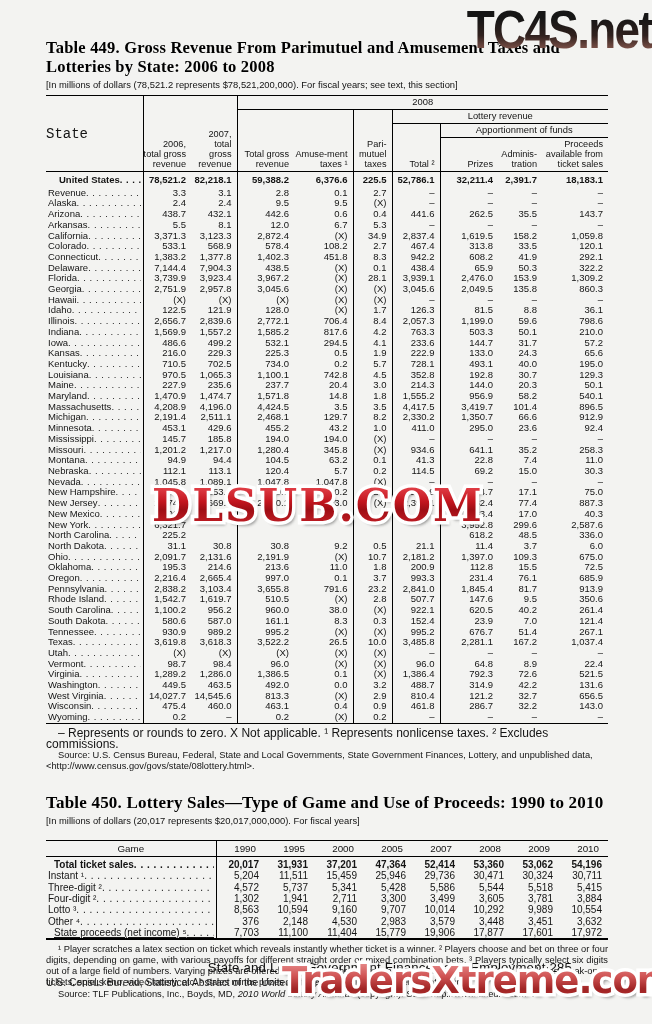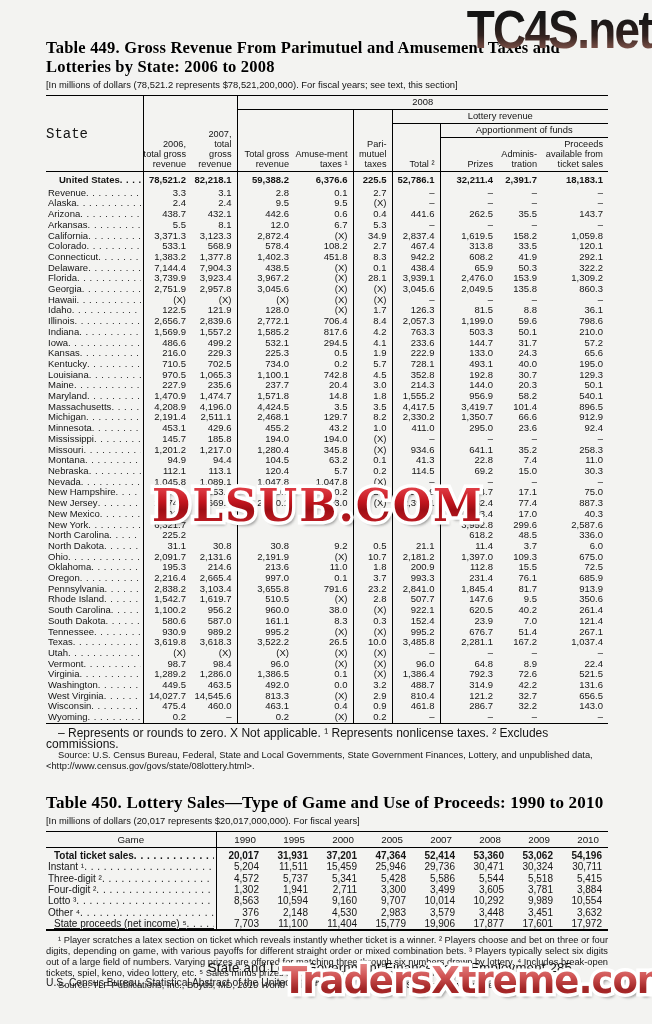--- a/index.html
+++ b/index.html
@@ -51,21 +51,21 @@
   .lblflex .dots::after{content:" . . . . . . . . . . . . . . . . . . . . . . . . . . . . . . . .";letter-spacing:.5px;}
 
   
   .fn{font-size:12px;line-height:10.8px;margin-top:4px;text-indent:12px;}
   .src{font-size:9.3px;line-height:10.8px;margin-top:1px;text-indent:12px;text-align:left;}
   .fn-block{font-size:9.3px;line-height:10.9px;margin-top:4px;text-indent:12px;text-align:justify;}
   .ital{font-style:italic;}
 
   
   .t450{
-    width:562px;margin-top:5px;font-size:10px;
+    width:562px;margin-top:14px;font-size:10px;
     border-top:1.2px solid #000;border-bottom:2.6px solid #000;
   }
   .t450 thead th{
     font-weight:normal;font-size:9.8px;padding:2px 9px 2px 0;text-align:right;
     border-bottom:1.6px solid #000;
   }
   .t450 thead th.hd-game{text-align:center;padding:2px 0;}
   .t450 td{padding:0 6px 0 0;text-align:right;line-height:11.3px;white-space:nowrap;}
   .t450 td.st{text-align:left;padding:0 2px;}
   .t450 tr.row-total td{font-weight:bold;padding-top:2px;}

